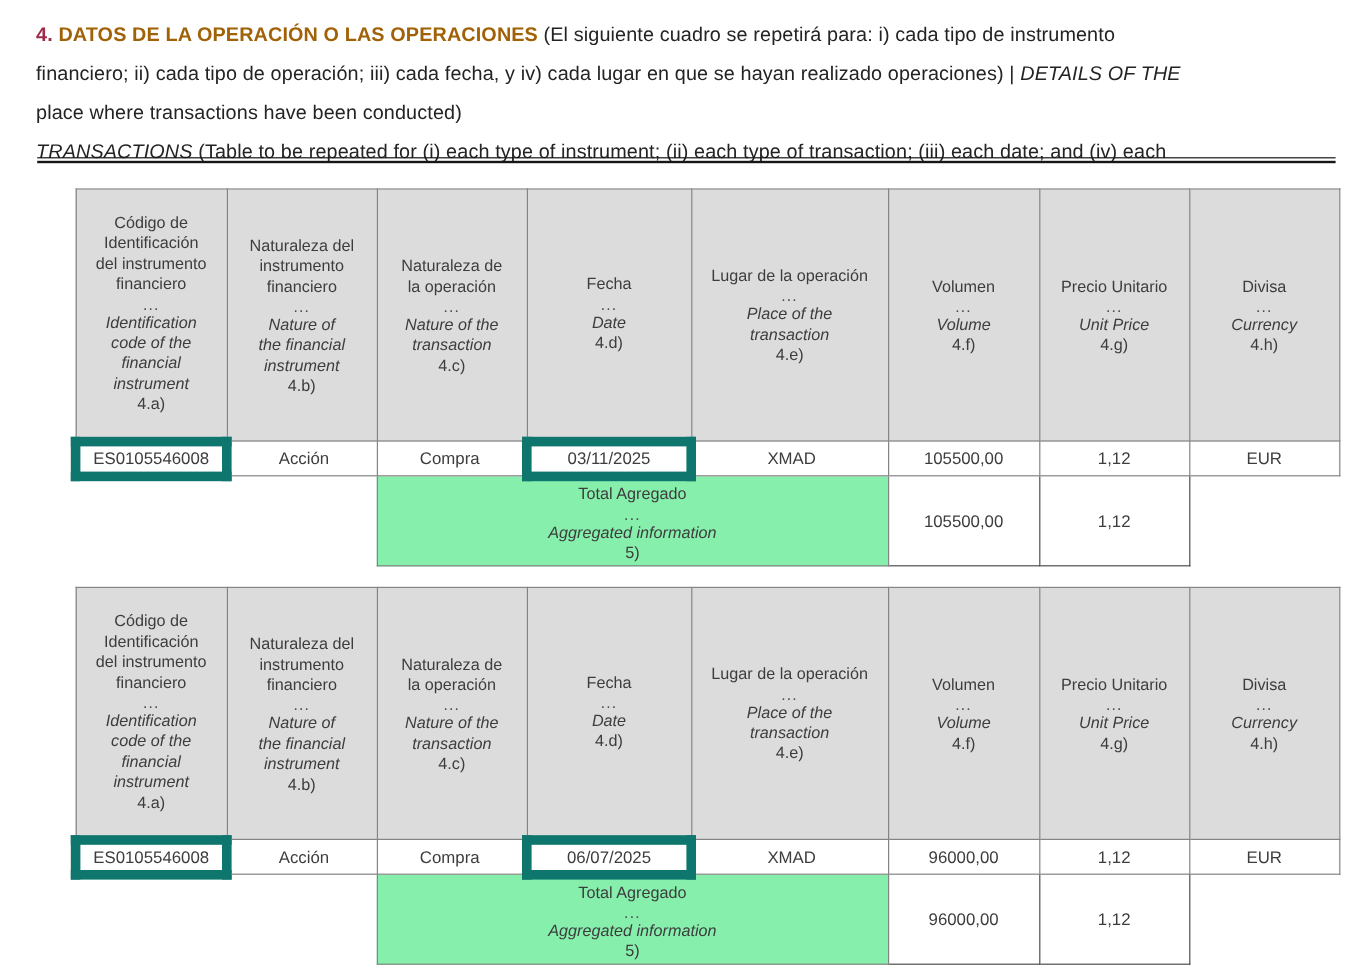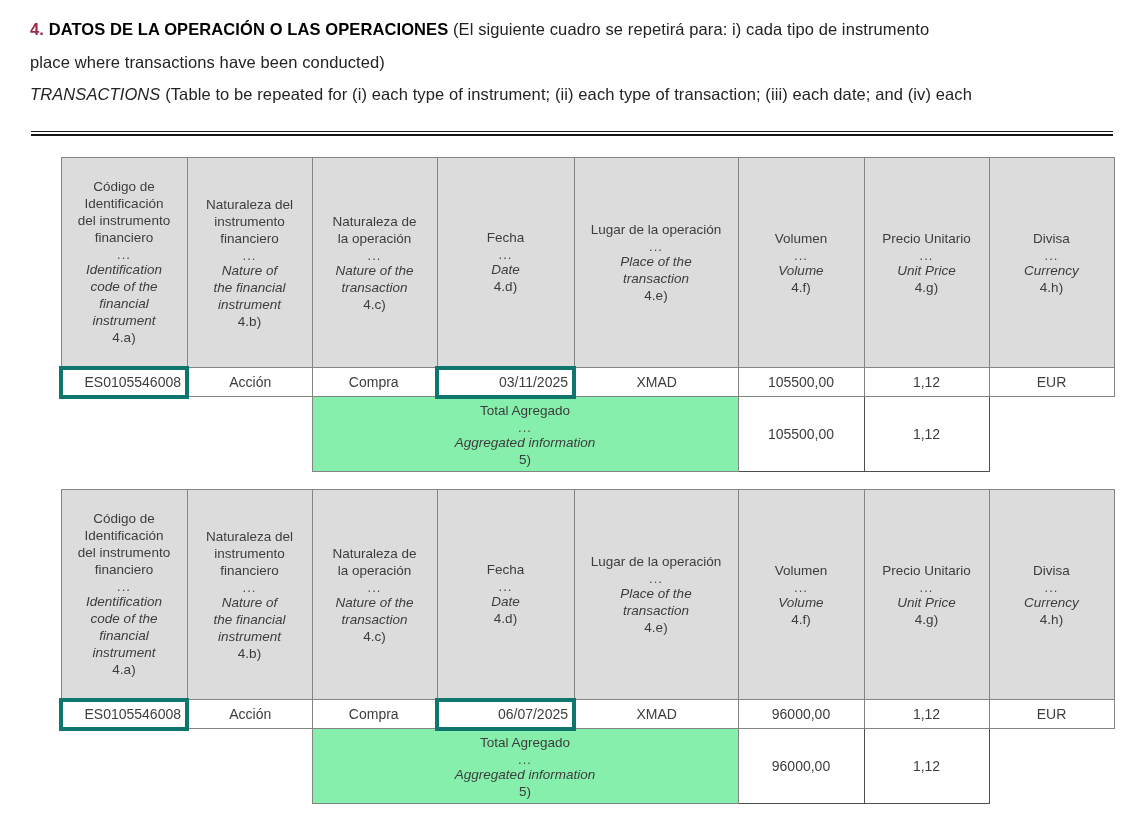--- a/index.html
+++ b/index.html
@@ -16,21 +16,21 @@
   .doc-title {
     position: absolute;
     left: 30px; top: 13px;
     width: 1086px;
     font-size: 16.5px;
     line-height: 32.5px;
     color: #232323;
     letter-spacing: 0.1px;
   }
   .t-num  { font-weight: bold; color: #9e2a48; }
-  .t-bold { font-weight: bold; color: #000000; }
+  .t-bold { font-weight: bold; color: #a16207; }
   .t-italic { font-style: italic; }
 
   .heading-rule {
     position: absolute;
     left: 31px; top: 131px;
     width: 1082px;
     height: 2px;
     border-top: 1px solid #161616;
     border-bottom: 2px solid #161616;
   }
@@ -68,21 +68,21 @@
   tr.total-row  { height: 75px; }
 
   th {
     background: #dcdcdc;
     font-size: 13.5px;
   }
   tr.data-row td {
     font-size: 14px;
     background: #ffffff;
   }
-  td.dark { border: 4px solid #0f766e; text-align: right; }
+  td.dark { border: 8px solid #0f766e; }
 
   td.total-cell {
     background: #86efac;
     font-size: 13.5px;
   }
   td.total-val {
     border: 1px solid #4f4f4f;
     font-size: 14px;
     background: #ffffff;
   }
@@ -101,20 +101,24 @@
 </head>
 <body>
 
 <div class="page">
 
   <div class="doc-title">
     <div class="t-line">
       <span class="t-num">4.</span>
       <span class="t-bold">DATOS DE LA OPERACIÓN O LAS OPERACIONES</span>
       <span>(El siguiente cuadro se repetirá para: i) cada tipo de instrumento</span>
+    </div>
+    <div class="t-line">
+      <span>financiero; ii) cada tipo de operación; iii) cada fecha, y iv) cada lugar en que se hayan realizado operaciones) |</span>
+      <span class="t-italic">DETAILS OF THE</span>
     </div>
     <div class="t-line">
       <span>place where transactions have been conducted)</span>
     </div>
     <div class="t-line">
       <span class="t-italic">TRANSACTIONS</span>
       <span>(Table to be repeated for (i) each type of instrument; (ii) each type of transaction; (iii) each date; and (iv) each</span>
     </div>
   </div>
 

